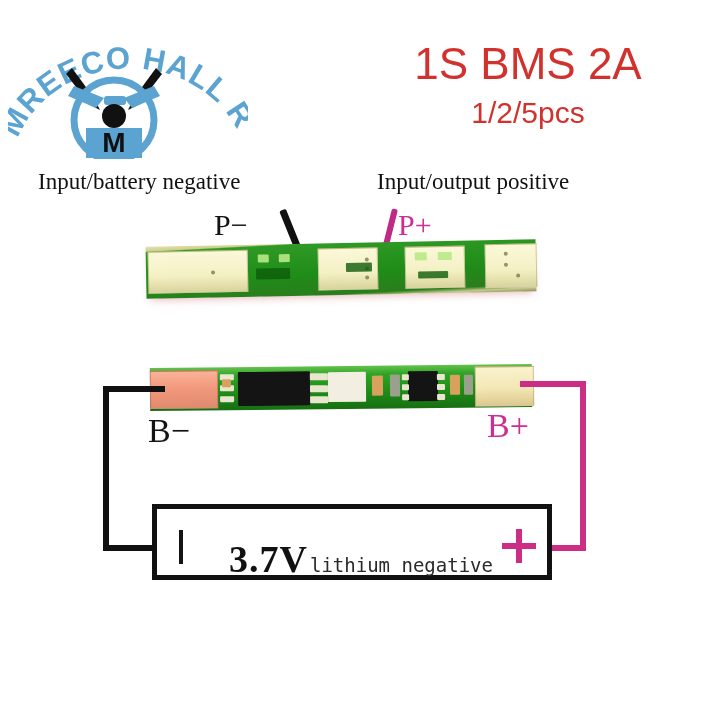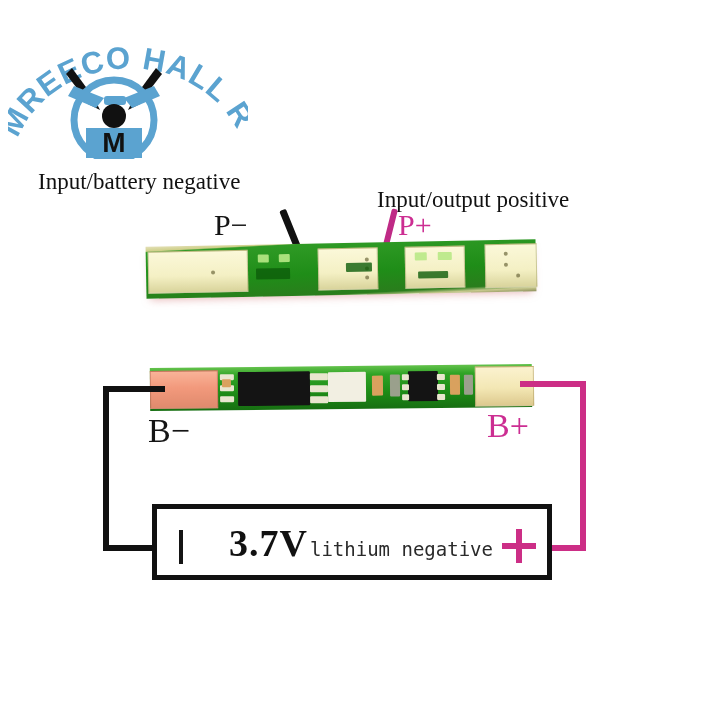--- a/index.html
+++ b/index.html
@@ -51,21 +51,21 @@
 
   
   .callout {
     position: absolute;
     color: #111111;
     font-family: "Liberation Serif", serif;
     font-size: 23px;
     white-space: nowrap;
   }
   #label-neg { left: 38px; top: 169px; }
-  #label-pos { left: 377px; top: 187px; text-align: center; }
+  #label-pos { left: 377px; top: 169px; text-align: center; }
 
   .terminal-tag {
     position: absolute;
     font-family: "Liberation Serif", serif;
     font-size: 30px;
     white-space: nowrap;
   }
   #tag-pminus { left: 214px; top: 208px; color: #141414; }
   #tag-pplus  { left: 398px; top: 208px; color: #cc2e92; }
   #tag-bminus { left: 148px; top: 412px; color: #141414; font-size: 34px; }
@@ -193,21 +193,21 @@
     position: absolute;
     left: 22px;
     top: 21px;
     width: 4px;
     height: 34px;
     background: #141414;
   }
   #bat-text-row {
     position: absolute;
     left: 72px;
-    top: 12px;
+    top: 28px;
     display: flex;
     align-items: baseline;
     white-space: nowrap;
   }
   #bat-voltage {
     font-family: "Liberation Serif", serif;
     font-size: 38px;
     font-weight: 700;
     color: #111111;
     letter-spacing: 1px;
@@ -259,20 +259,24 @@
 
       <circle cx="106" cy="92" r="12" fill="#111"></circle>
 
       <path d="M90,104 L122,104 L122,134 L90,134 Z" fill="#5ba3d0"></path>
       <path d="M78,104 L90,104 L90,134 L78,134 Z" fill="#5ba3d0"></path>
       <path d="M122,104 L134,104 L134,134 L122,134 Z" fill="#5ba3d0"></path>
       <text x="106" y="128" text-anchor="middle" font-family="Liberation Sans, sans-serif" font-size="28" font-weight="700" fill="#111">M</text>
     </svg>
   </div>
 
+  <div id="title-block">
+    <div id="title-main">1S BMS 2A</div>
+    <div id="title-sub">1/2/5pcs</div>
+  </div>
 
   <div class="callout" id="label-neg">Input/battery negative</div>
   <div class="callout" id="label-pos">Input/output positive</div>
 
   <div class="terminal-tag" id="tag-pminus">P−</div>
   <div class="terminal-tag" id="tag-pplus">P+</div>
 
   <div class="pointer" id="pointer-neg"></div>
   <div class="pointer" id="pointer-pos"></div>
 

